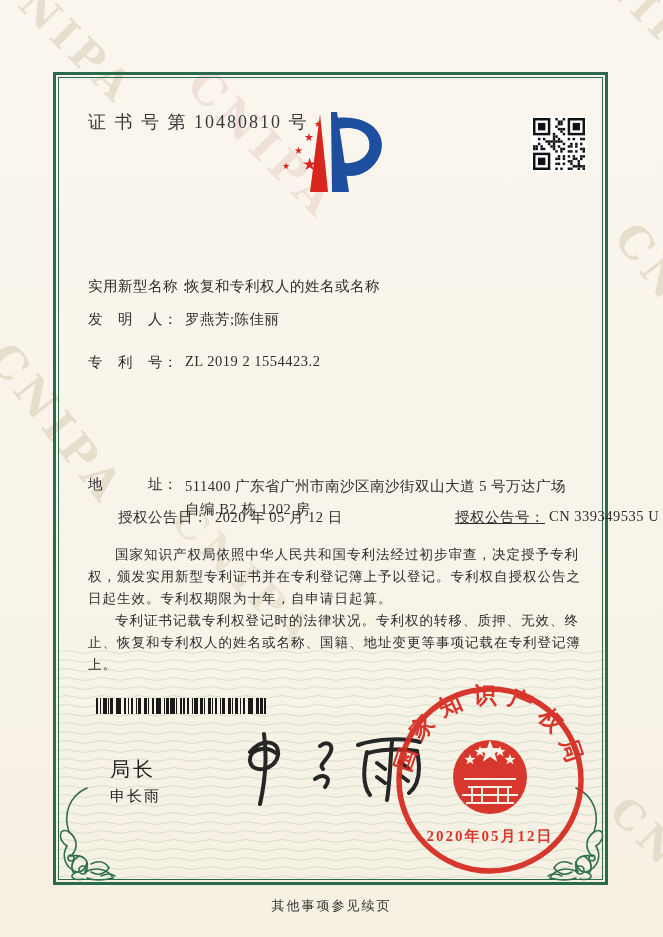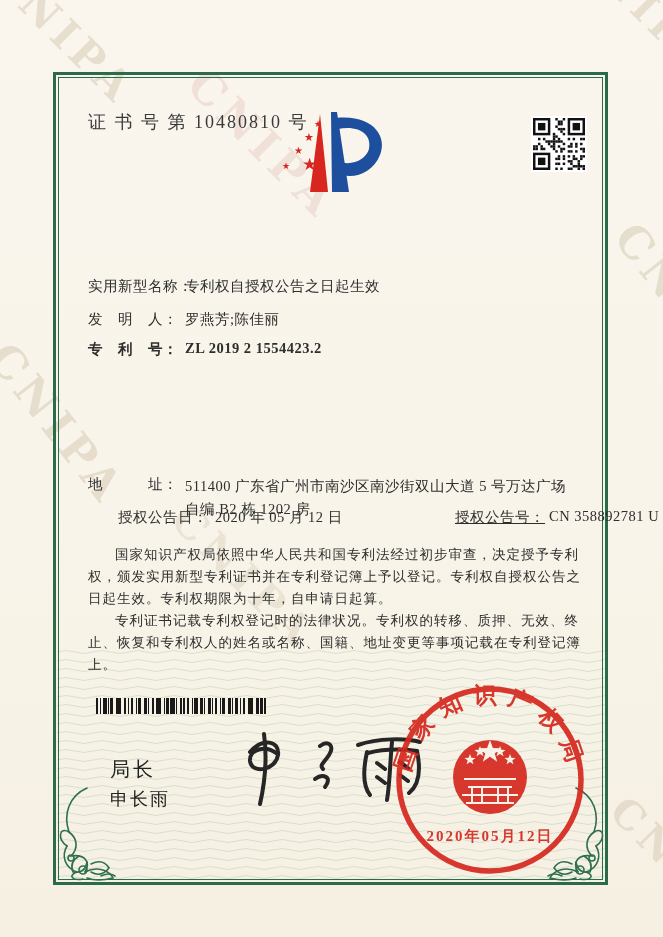--- a/index.html
+++ b/index.html
@@ -69,21 +69,21 @@
   .barcode{
     position:absolute;left:96px;top:698px;width:170px;height:16px;
     background-color:#f6f2e6;
     background-image:
       repeating-linear-gradient(90deg,#191919 0px,#191919 2px,transparent 2px,transparent 7px),
       repeating-linear-gradient(90deg,#191919 0px,#191919 1px,transparent 1px,transparent 4px),
       repeating-linear-gradient(90deg,transparent 0px,transparent 9px,#191919 9px,#191919 11px,transparent 11px,transparent 13px);
   }
   
   .signer-pos{position:absolute;left:110px;top:756px;font-size:20px;letter-spacing:3px;color:#222;}
-  .signer-name{position:absolute;left:110px;top:787px;font-size:18px;letter-spacing:2px;color:#222;}
+  .signer-name{position:absolute;left:110px;top:787px;font-size:15px;letter-spacing:2px;color:#222;}
   .signature{position:absolute;left:222px;top:728px;width:215px;height:85px;}
   
   .seal{position:absolute;left:392px;top:682px;width:196px;height:196px;opacity:.92;}
   
   .orn{position:absolute;width:74px;height:96px;color:#2f6f4e;}
   .orn.left{left:57px;top:786px;}
   .orn.right{left:532px;top:786px;transform:scaleX(-1);}
   
   .page-info{
     position:absolute;left:0;top:855px;width:663px;text-align:center;
@@ -282,34 +282,34 @@
       <rect x="14" y="0" width="7" height="7" fill="#111"></rect>
       <rect x="15" y="1" width="5" height="5" fill="#fff"></rect>
       <rect x="16" y="2" width="3" height="3" fill="#111"></rect>
       <rect x="0" y="14" width="7" height="7" fill="#111"></rect>
       <rect x="1" y="15" width="5" height="5" fill="#fff"></rect>
       <rect x="2" y="16" width="3" height="3" fill="#111"></rect>
     </svg>
 
 
   <div class="row" style="top:277px;">
-    <span class="lab">实用新型名称：</span><span class="val">专利权自授权公告之日起生效</span>
+    <span class="lab">实用新型名称：</span><span class="val">恢复和专利权人的姓名或名称</span>
   </div>
   <div class="row" style="top:310px;">
     <span class="lab">发　明　人：</span><span class="val">罗燕芳;陈佳丽</span>
   </div>
-  <div class="row" style="top:340px;font-weight:bold;">
+  <div class="row" style="top:353px;">
     <span class="lab">专　利　号：</span><span class="val">ZL 2019 2 1554423.2</span>
   </div>
   <div class="row addr-wrap" style="top:475px;">
     <span class="lab">地　　　址：</span><span class="val"><span>511400 广东省广州市南沙区南沙街双山大道 5 号万达广场</span><br><span>自编 B2 栋 1202 房</span></span>
   </div>
   <div class="row" style="top:508px;width:520px;margin-left:30px;">
     <span class="lab">授权公告日：</span><span class="val">2020 年 05 月 12 日</span>
-    <span class="grant-no"><span class="lab" style="width:auto;margin-right:4px;text-decoration:underline;">授权公告号：</span><span class="val">CN 358892781 U</span></span>
+    <span class="grant-no"><span class="lab" style="width:auto;margin-right:4px;text-decoration:underline;">授权公告号：</span><span class="val">CN 339349535 U</span></span>
   </div>
 
   <div class="bodytext">
     <p>国家知识产权局依照中华人民共和国专利法经过初步审查，决定授予专利权，颁发实用新型专利证书并在专利登记簿上予以登记。专利权自授权公告之日起生效。专利权期限为十年，自申请日起算。</p>
     <p>专利证书记载专利权登记时的法律状况。专利权的转移、质押、无效、终止、恢复和专利权人的姓名或名称、国籍、地址变更等事项记载在专利登记簿上。</p>
   </div>
 
   <div class="barcode"></div>
 
   <div class="signer-pos">局长</div>
@@ -349,14 +349,15 @@
         <path d="M72 97 L124 97"></path>
         <path d="M76 105 L120 105"></path>
         <path d="M70 113 L126 113"></path>
         <path d="M80 105 V121 M90 105 V121 M106 105 V121 M116 105 V121"></path>
         <path d="M74 121 L122 121"></path>
       </g>
     </g>
     <text x="98" y="159" text-anchor="middle" font-size="15" font-weight="bold" fill="#d5281e" letter-spacing="2" font-family="Liberation Serif, DejaVu Serif, serif">2020年05月12日</text>
   </svg>
 
+  <div class="continuation">其他事项参见续页</div>
 
 </div>
 
 </body></html>

